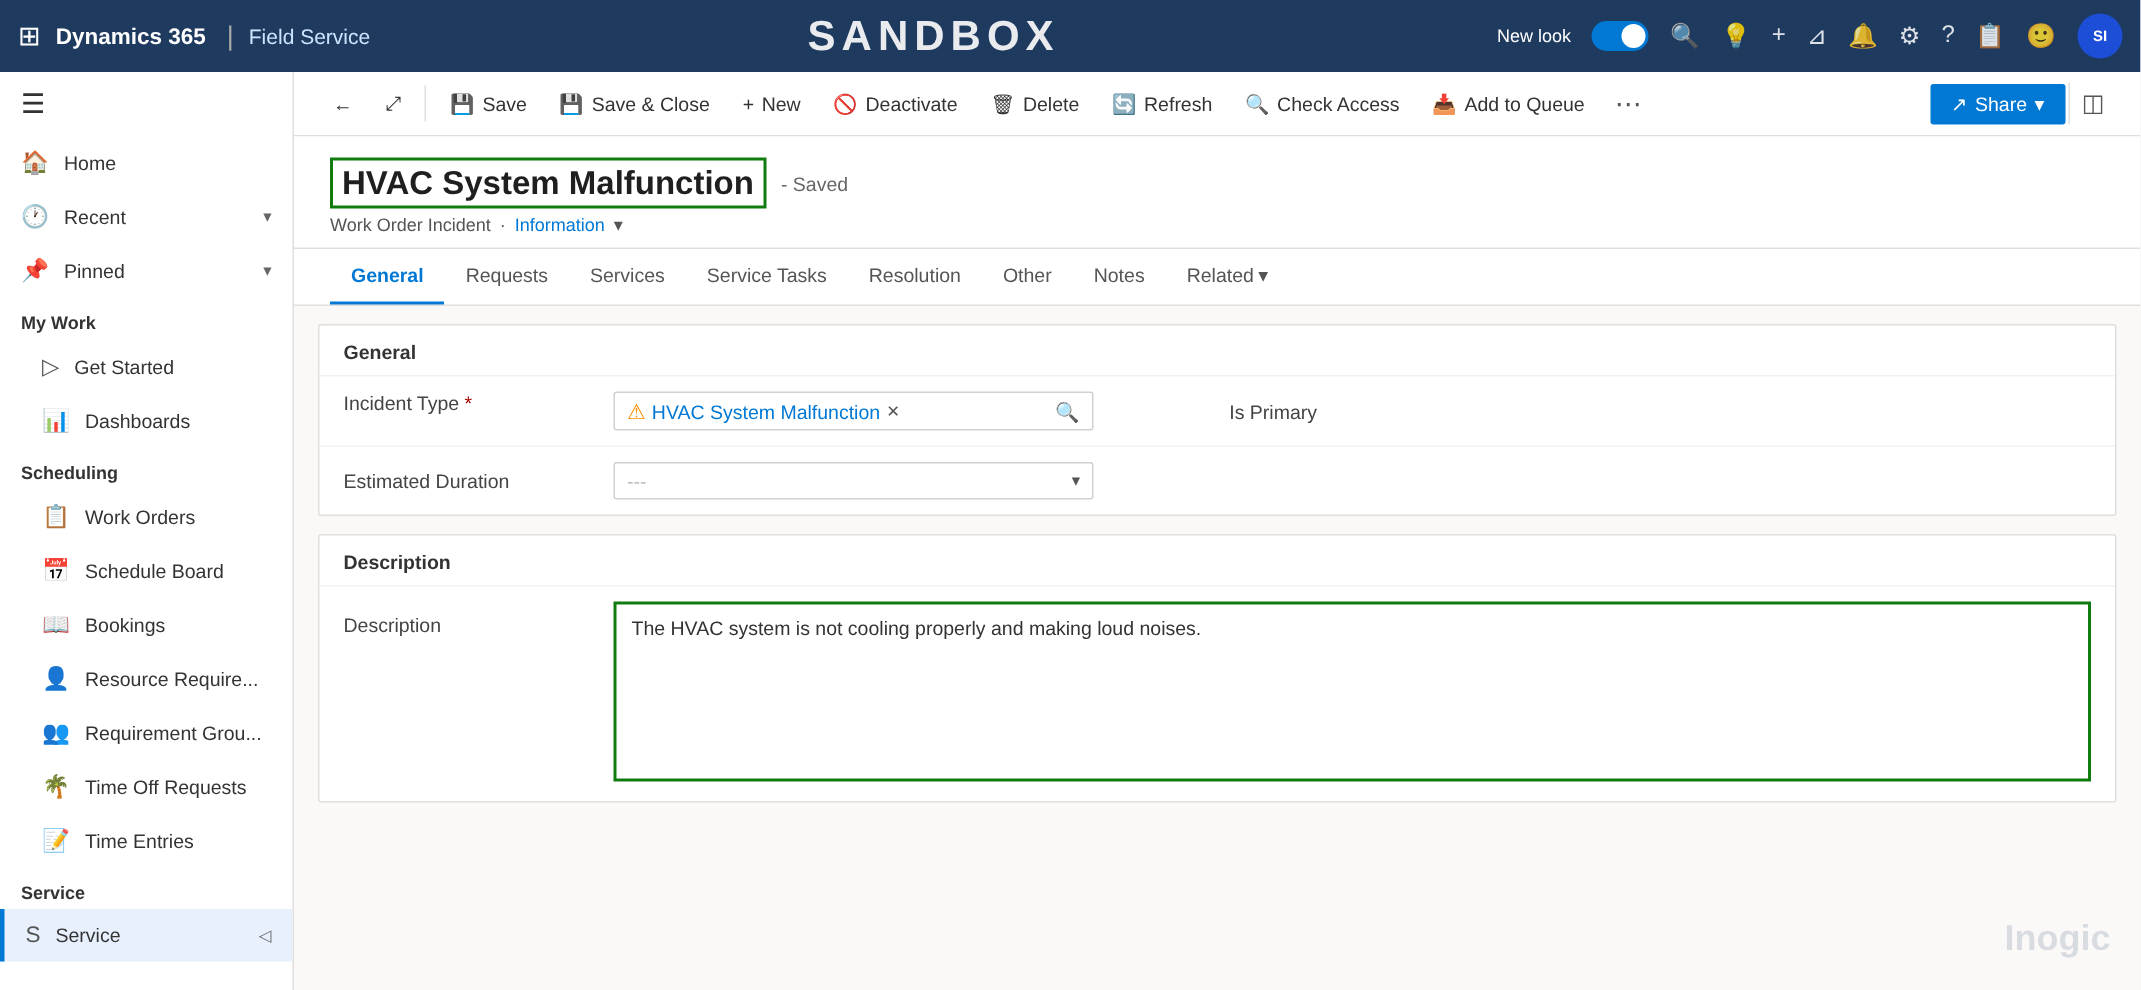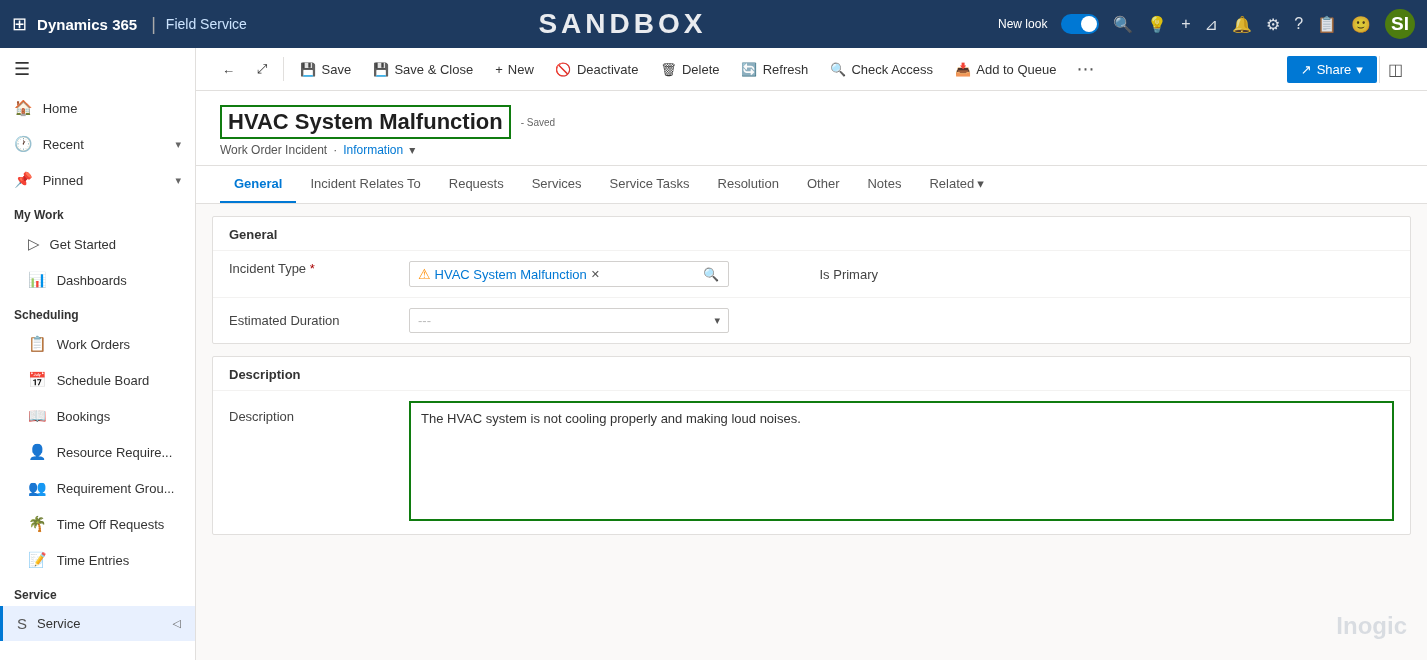--- a/index.html
+++ b/index.html
@@ -25,23 +25,23 @@
     .toggle-switch {
       width: 38px; height: 20px; background: #0078d4; border-radius: 10px;
       position: relative; display: inline-block; cursor: pointer;
     }
     .toggle-switch::after {
       content: ''; position: absolute; width: 16px; height: 16px;
       background: white; border-radius: 50%; top: 2px; right: 2px;
     }
     .nav-icon { font-size: 16px; cursor: pointer; opacity: 0.85; }
     .avatar-circle {
-      width: 30px; height: 30px; border-radius: 50%; background: #4d7c0f;
+      width: 30px; height: 30px; border-radius: 50%; background: #1d4ed8;
       display: flex; align-items: center; justify-content: center;
-      font-weight: 700; font-size: 19px; color: white; cursor: pointer;
+      font-weight: 700; font-size: 10px; color: white; cursor: pointer;
     }
 
     
     .main-layout {
       display: flex;
       height: calc(660px - 48px);
     }
 
     
     .sidebar {
@@ -138,21 +138,21 @@
       margin-bottom: 4px;
     }
     .record-title {
       font-size: 22px;
       font-weight: 600;
       color: #1f1f1f;
       border: 2px solid #107c10;
       padding: 2px 6px;
     }
     .record-saved {
-      font-size: 10px;
+      font-size: 13px;
       color: #666;
     }
     .record-subtitle {
       font-size: 12px;
       color: #555;
       display: flex;
       align-items: center;
       gap: 6px;
     }
     .record-subtitle a { color: #0078d4; text-decoration: none; cursor: pointer; }
@@ -453,21 +453,20 @@
       <div class="record-subtitle">
         <span>Work Order Incident</span>
         <span>·</span>
         <a>Information</a>
         <span>▾</span>
       </div>
     </div>
 
     <div class="tabs-bar">
       <div class="tab-item active">General</div>
-      <div class="tab-item">Incident Relates To</div>
       <div class="tab-item">Requests</div>
       <div class="tab-item">Services</div>
       <div class="tab-item">Service Tasks</div>
       <div class="tab-item">Resolution</div>
       <div class="tab-item">Other</div>
       <div class="tab-item">Notes</div>
       <div class="tab-item tab-related">
         <span>Related</span>
         <span>▾</span>
       </div>

